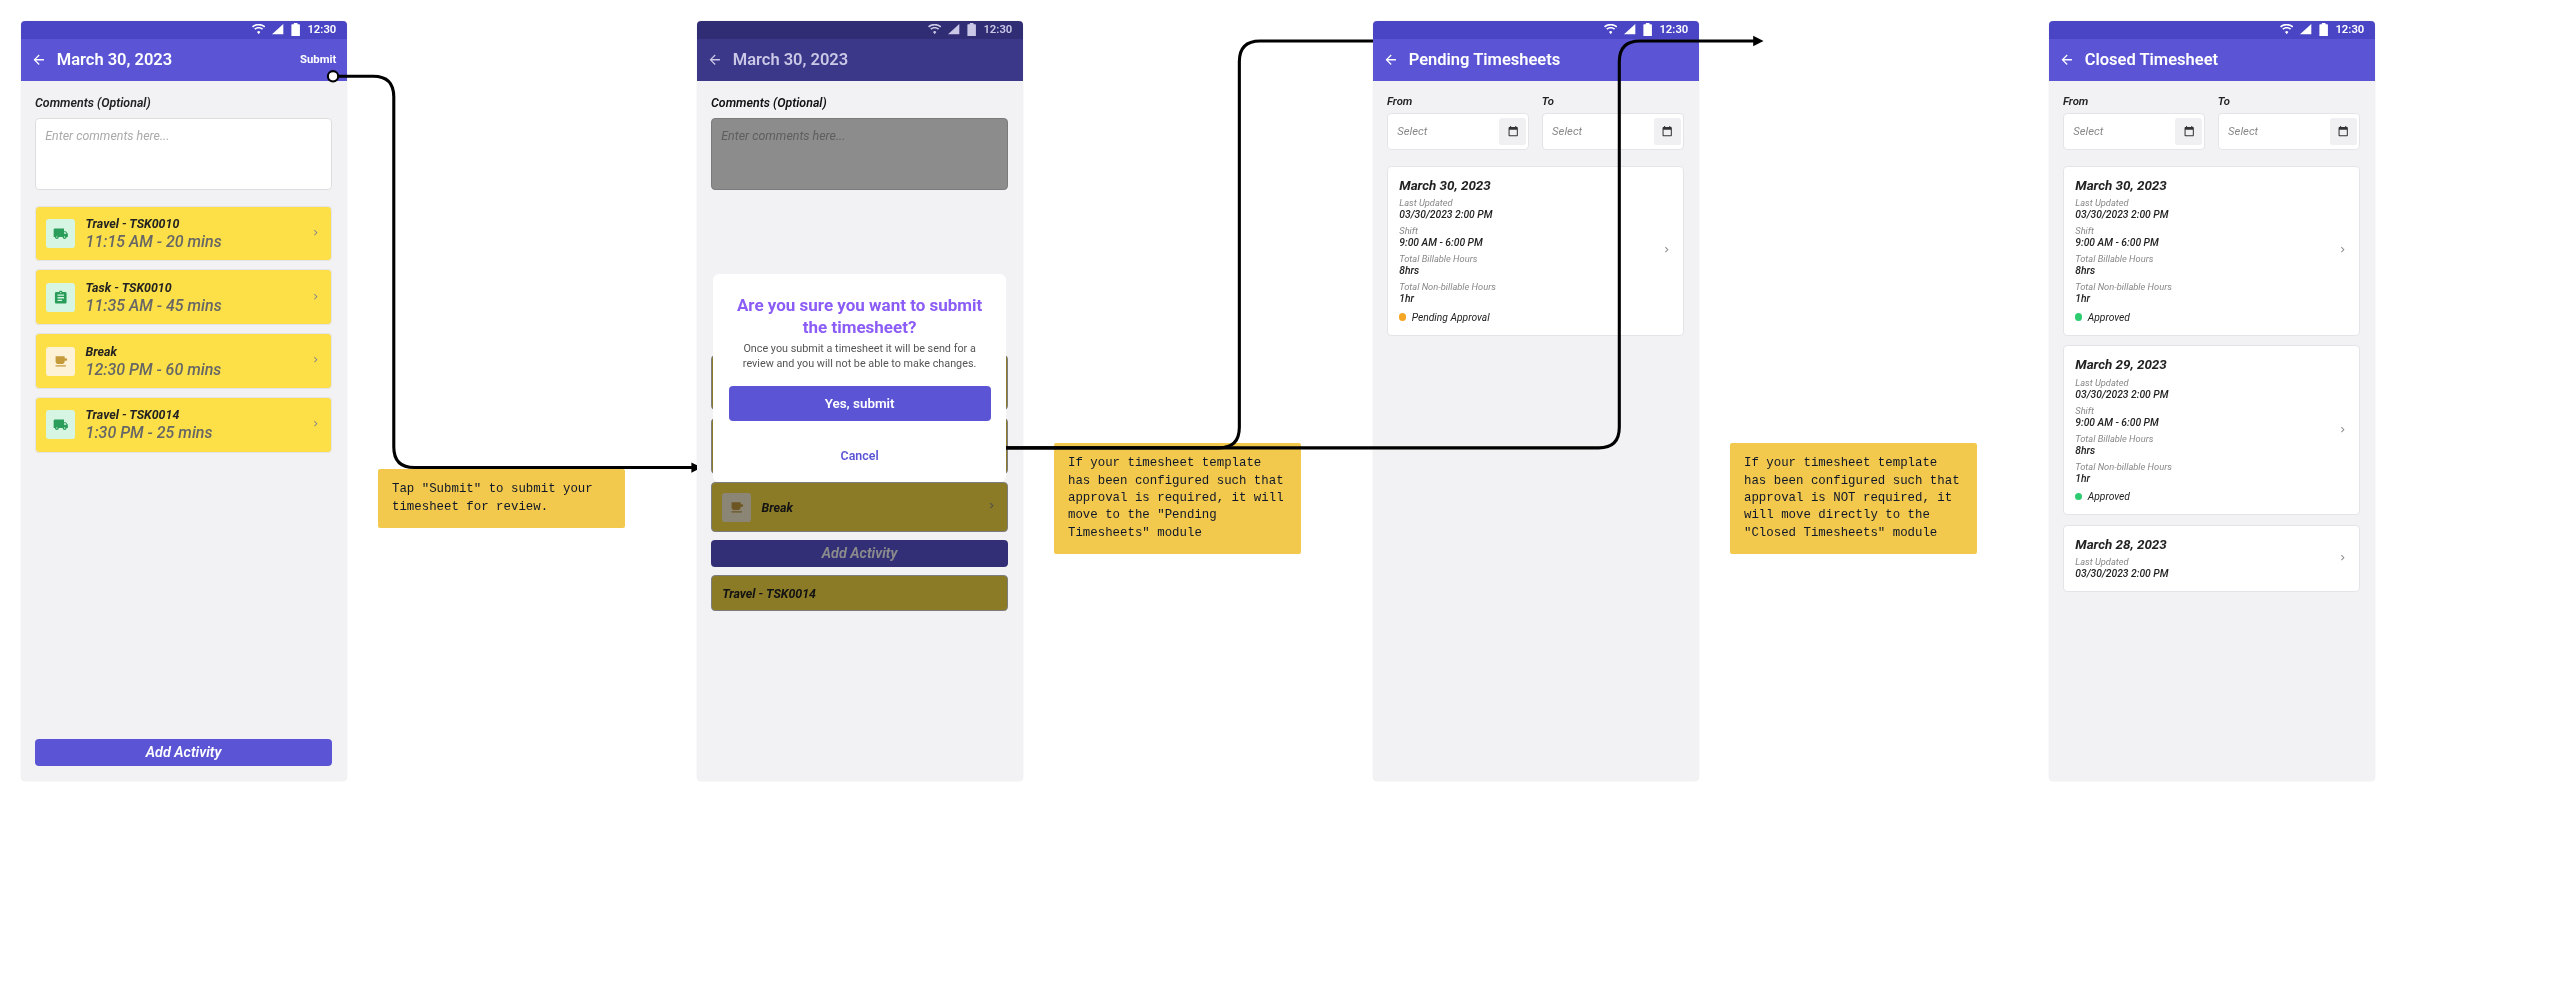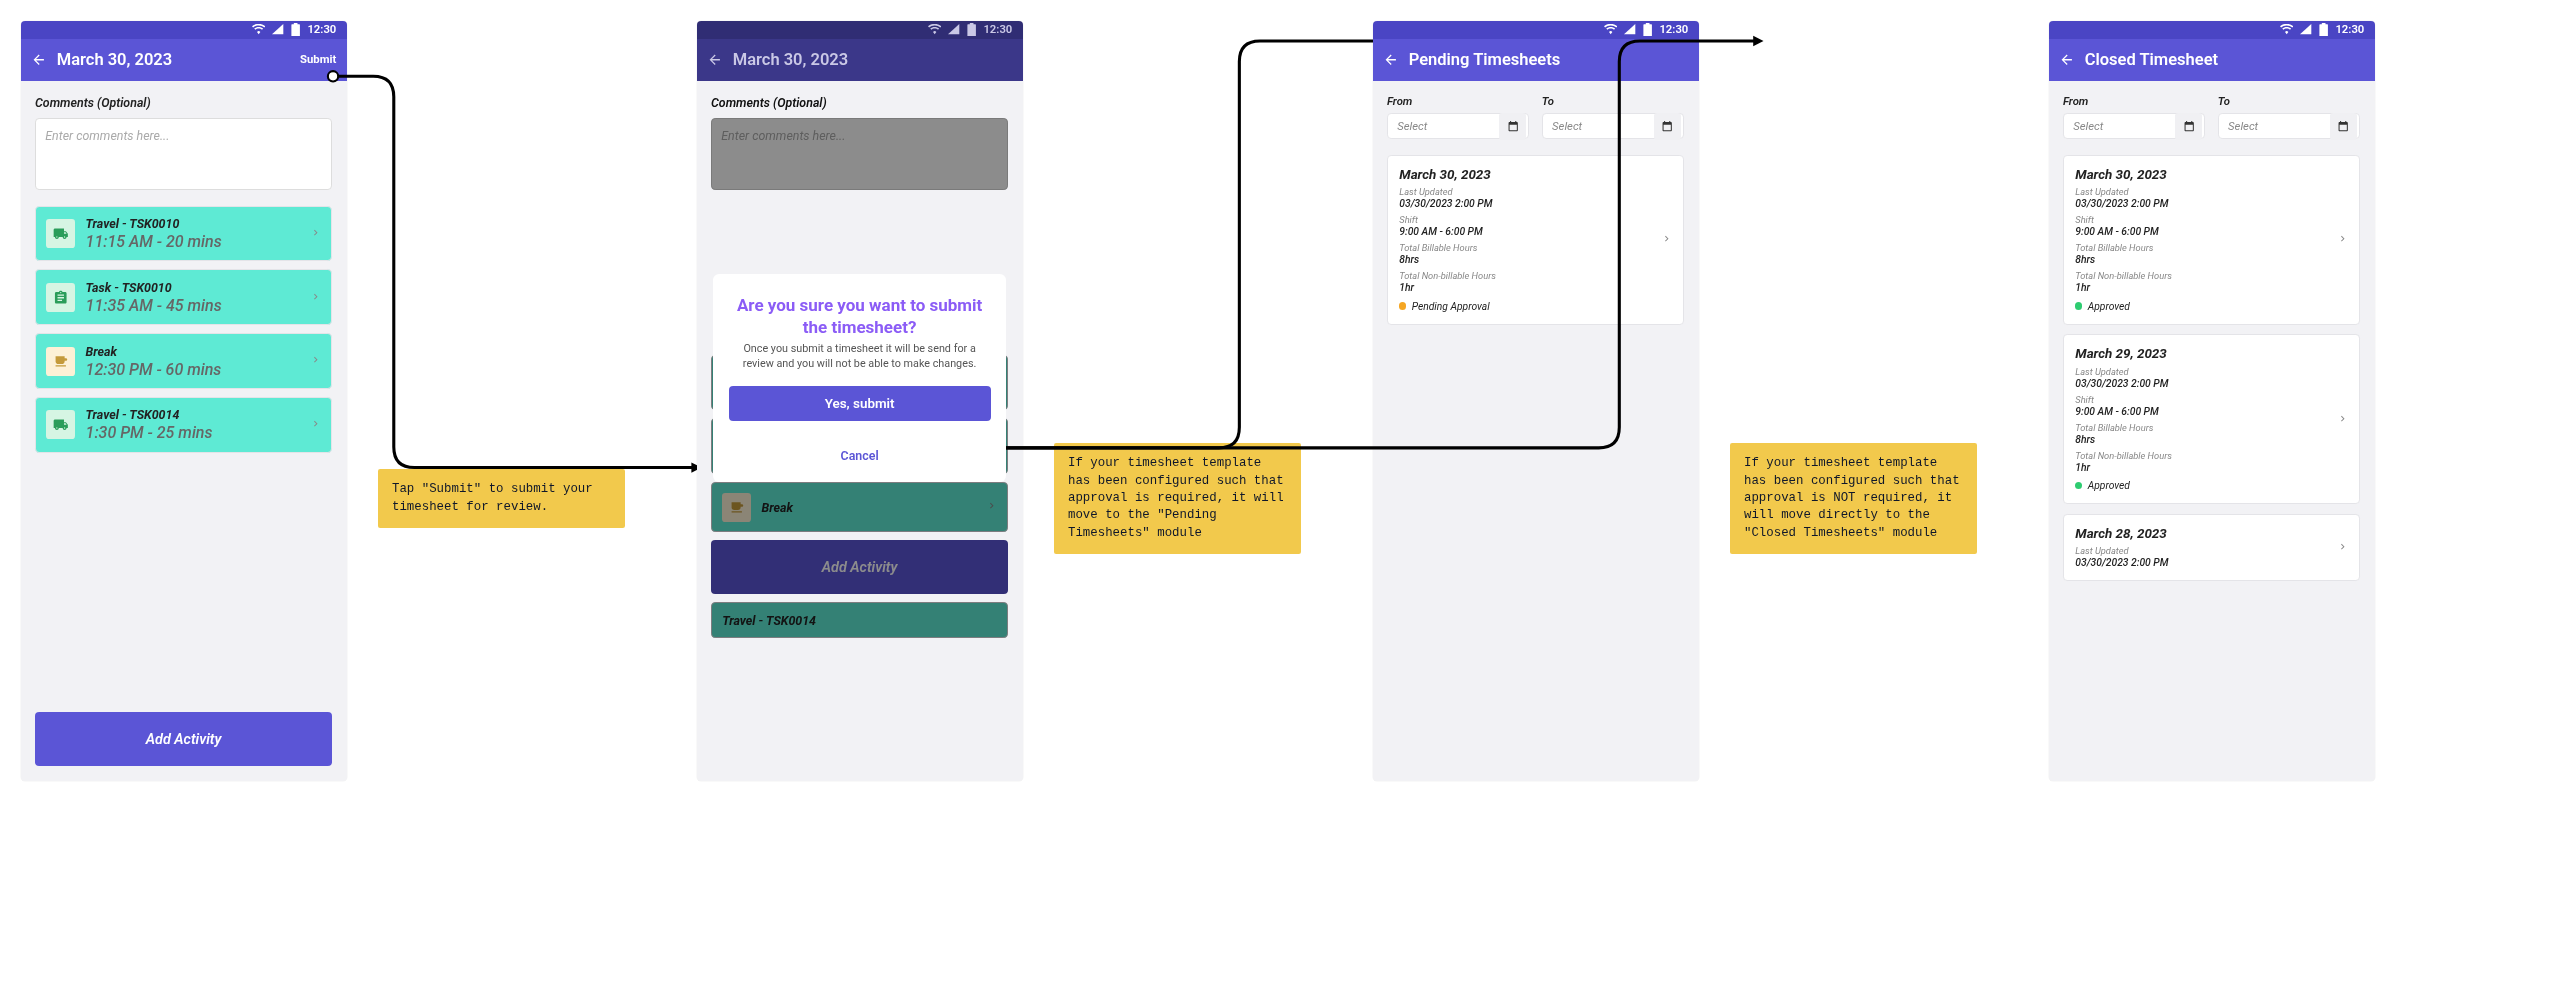--- a/index.html
+++ b/index.html
@@ -82,21 +82,21 @@
     background: #fff;
     border: 0.5px solid #ddd;
     border-radius: 4.1px;
     min-height: 72px;
     padding: 9.3px;
     font-size: 12.4px;
     color: #aaa;
     margin-bottom: 15.5px;
   }
   .card {
-    background: #5eead4;
+    background: #fde047;
     border: 0.5px solid #e4e4e8;
     border-radius: 4.1px;
     padding: 9.3px 10.3px;
     display: flex;
     align-items: center;
     gap: 10.3px;
     margin-bottom: 8.2px;
   }
   .card .iconbox {
     width: 29px;
@@ -108,34 +108,34 @@
   .iconbox.yellow { background: #fdf1d6; }
   .card-content { flex:1; }
   .card-title { font-size: 12.4px; font-weight:700; color:#222; }
   .card-sub { font-size: 16px; color:#666; margin-top:1px; font-weight:500; }
   .chev { color:#666; }
   .add-btn {
     margin-top: auto;
     background: #5b55d6;
     color:#fff;
     border-radius:4.1px;
-    height: 54px;
+    height: 27px;
     display:flex;align-items:center;justify-content:center;
     font-size:14.4px;
     font-weight:600;
   }
   
   .date-filters {
     display:flex; gap:12.4px; margin-bottom: 15.5px;
   }
   .date-col { flex:1; }
   .date-col-label { font-size:11.3px; font-weight:600; color:#222; margin-bottom:5.2px;}
   .date-input {
     background:#fff; border:0.5px solid #e4e4e8; border-radius:4.1px;
-    height: 26px; display:flex; align-items:center; justify-content:space-between;
+    height: 37px; display:flex; align-items:center; justify-content:space-between;
     padding:0 2.1px 0 9.3px; font-size:11.3px; color:#888;
   }
   .date-input .cal {
     width:27px;height:27px;background:#f0f0f3;border-radius:3.1px;
     display:flex;align-items:center;justify-content:center;
   }
   
   .ts-card {
     background:#fff;border:0.5px solid #e4e4e8;border-radius:4.1px;
     padding:11.3px; margin-bottom:9.3px;

